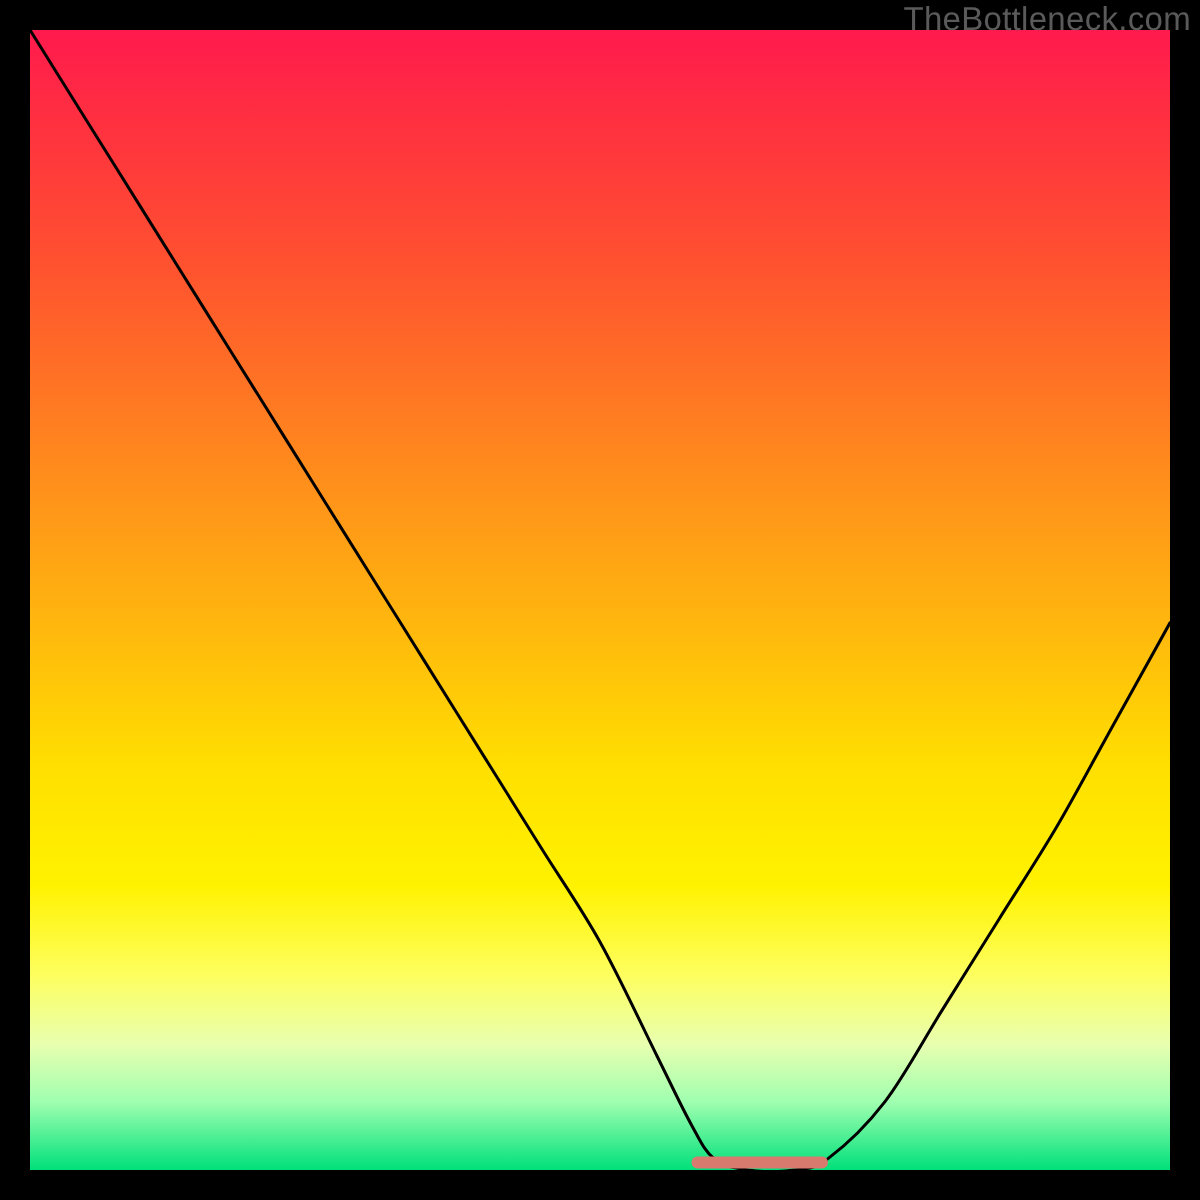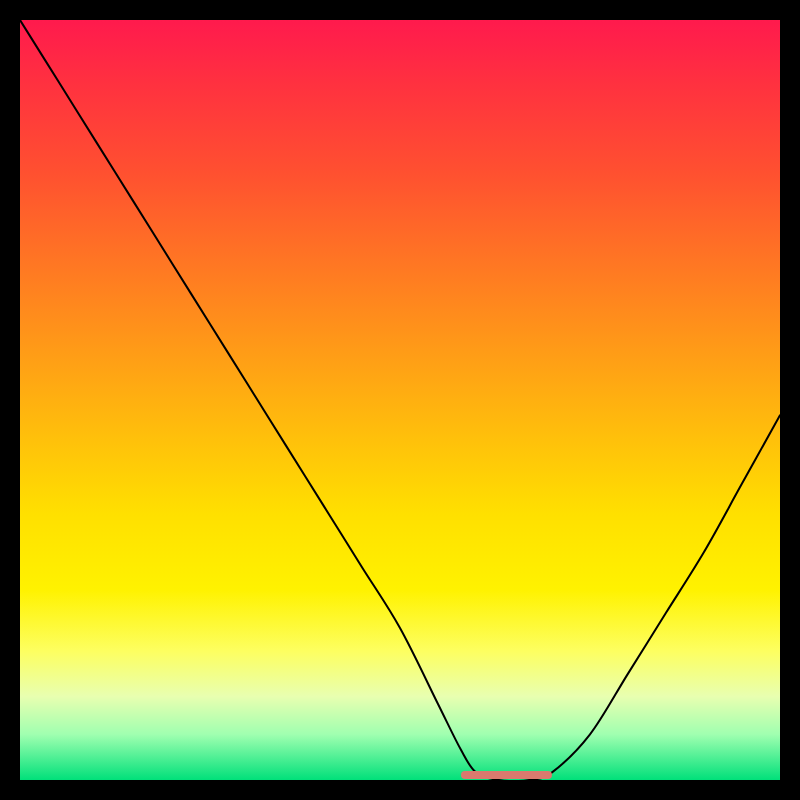--- a/index.html
+++ b/index.html
@@ -77,14 +77,15 @@
   <div class="plot">
 
     <svg class="curve" viewBox="0 0 760 760" preserveAspectRatio="none">
       <path class="main-line" d="M 0.0 0.0 C 6.3 10.1, 25.3 40.5, 38.0 60.8 C 50.7 81.1, 63.3 101.3, 76.0 121.6 C 88.7 141.9, 101.3 162.1, 114.0 182.4 C 126.7 202.7, 139.3 222.9, 152.0 243.2 C 164.7 263.5, 177.3 283.7, 190.0 304.0 C 202.7 324.3, 215.3 344.5, 228.0 364.8 C 240.7 385.1, 253.3 405.3, 266.0 425.6 C 278.7 445.9, 291.3 466.1, 304.0 486.4 C 316.7 506.7, 329.3 526.9, 342.0 547.2 C 354.7 567.5, 367.3 585.2, 380.0 608.0 C 392.7 630.8, 407.9 663.7, 418.0 684.0 C 428.1 704.3, 434.5 718.2, 440.8 729.6 C 447.1 741.0, 449.7 747.3, 456.0 752.4 C 462.3 757.5, 469.9 758.7, 478.8 760.0 C 487.7 761.3, 500.3 761.3, 509.2 760.0 C 518.1 758.7, 521.9 760.0, 532.0 752.4 C 542.1 744.8, 557.3 730.9, 570.0 714.4 C 582.7 697.9, 595.3 673.9, 608.0 653.6 C 620.7 633.3, 633.3 613.1, 646.0 592.8 C 658.7 572.5, 671.3 553.5, 684.0 532.0 C 696.7 510.5, 709.3 486.4, 722.0 463.6 C 734.7 440.8, 753.7 406.6, 760.0 395.2"></path>
     </svg>
 
     <div class="flat" style="left: 440.8px; width: 91.2px; top: 751.44px;"></div>
 
   </div>
 
+  <div class="watermark">TheBottleneck.com</div>
 
 </div>
 
 </body></html>

